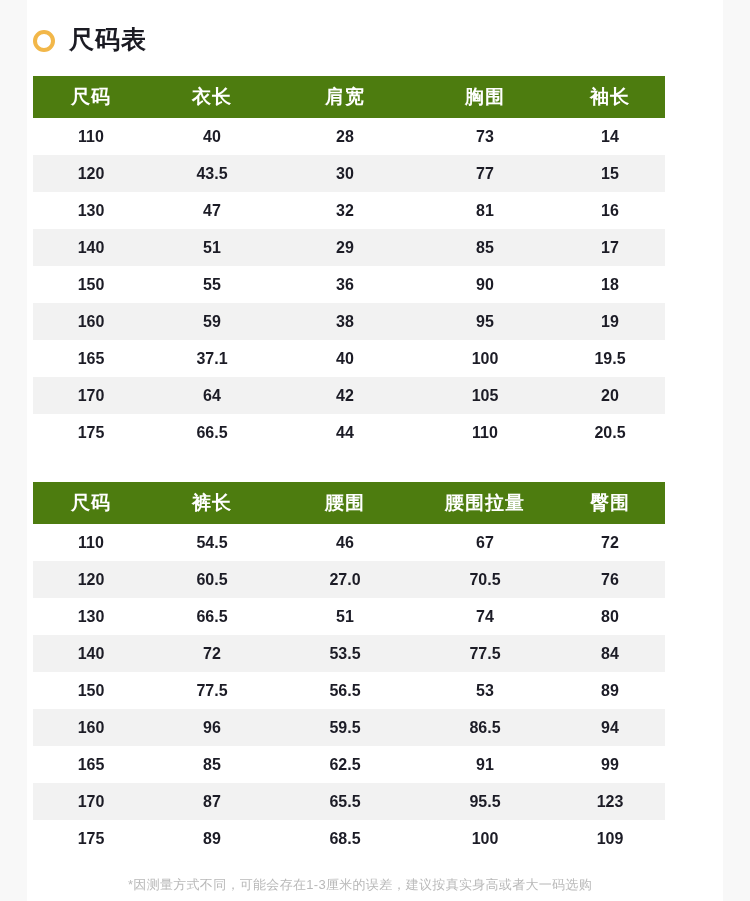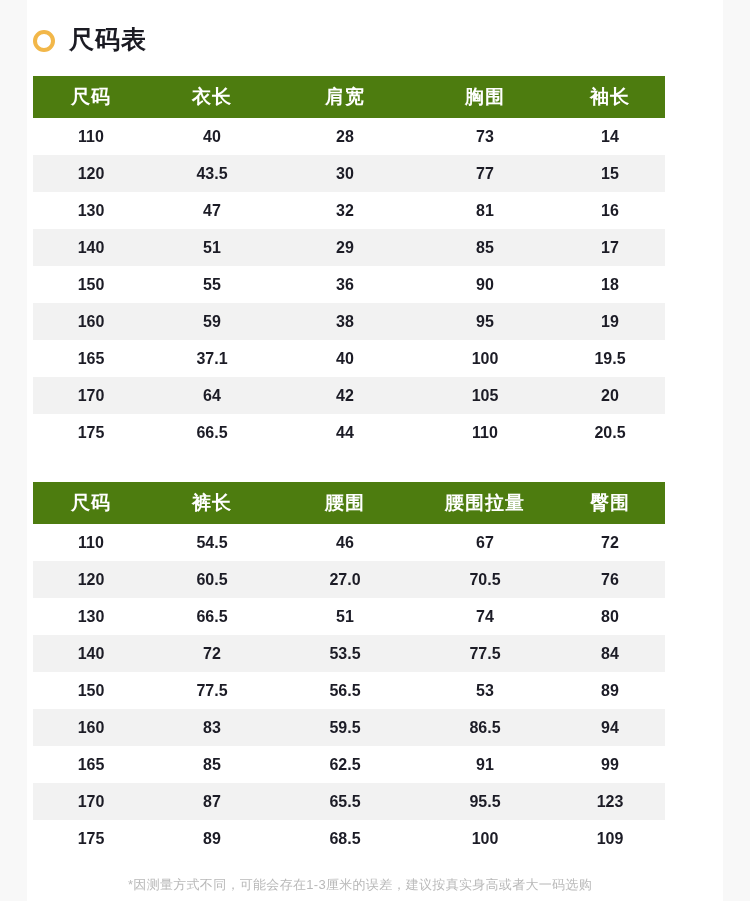--- a/index.html
+++ b/index.html
@@ -252,21 +252,21 @@
       </tr>
       <tr>
         <td>150</td>
         <td>77.5</td>
         <td>56.5</td>
         <td>53</td>
         <td>89</td>
       </tr>
       <tr>
         <td>160</td>
-        <td>83</td>
+        <td>96</td>
         <td>59.5</td>
         <td>86.5</td>
         <td>94</td>
       </tr>
       <tr>
         <td>165</td>
         <td>85</td>
         <td>62.5</td>
         <td>91</td>
         <td>99</td>

